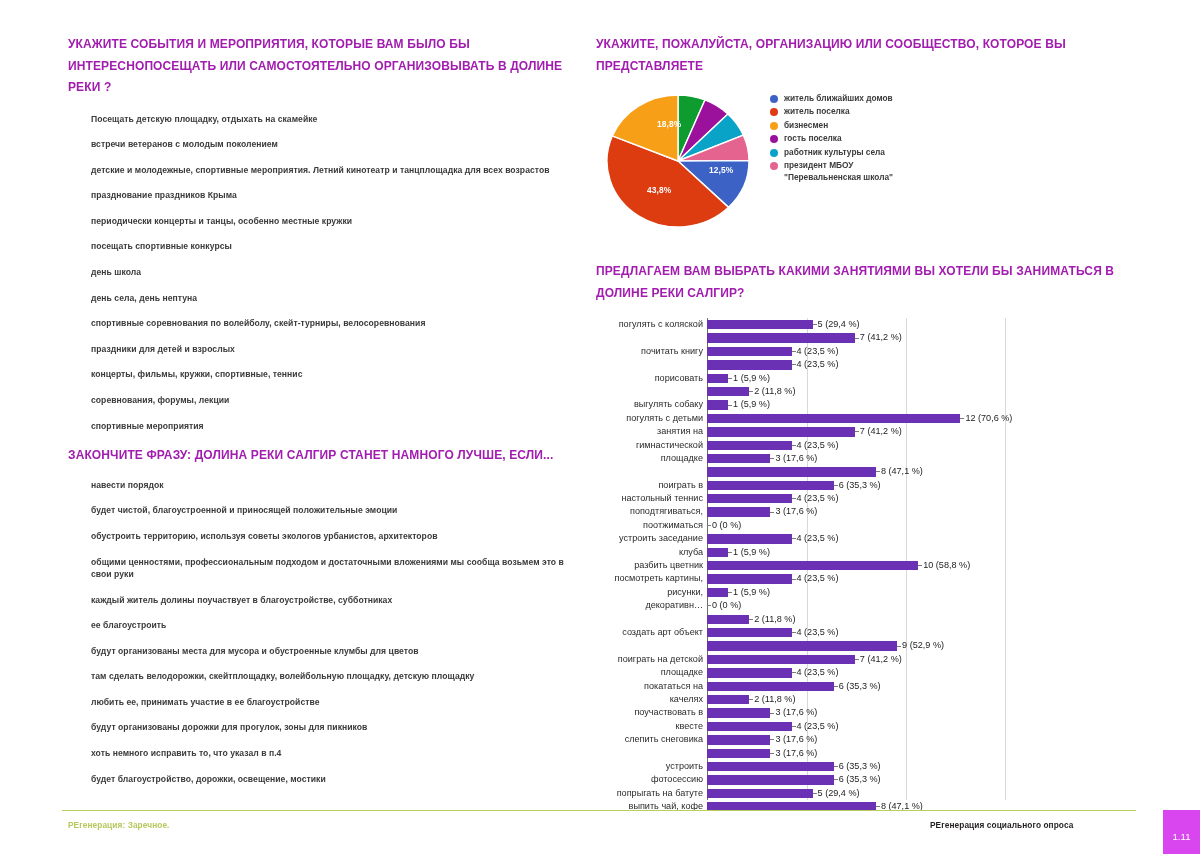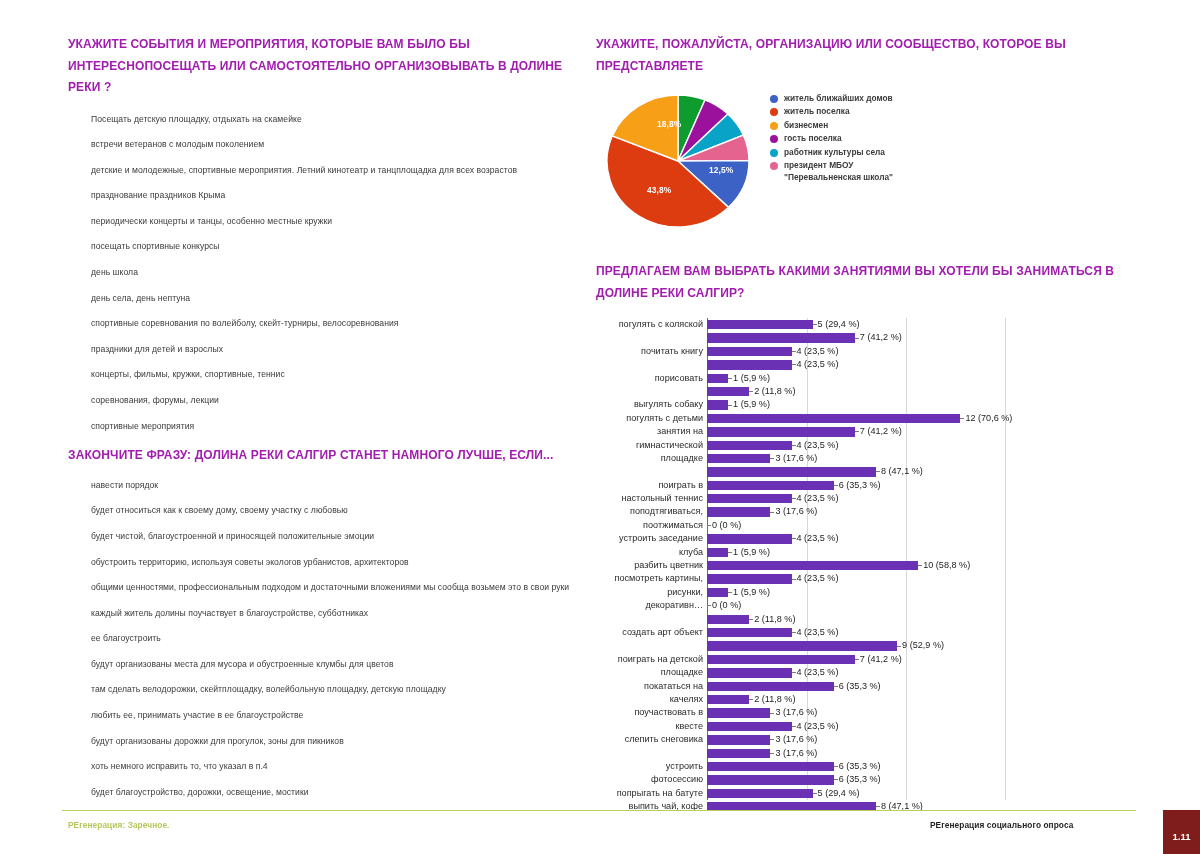--- a/index.html
+++ b/index.html
@@ -26,21 +26,21 @@
     margin:0 0 14px 0;
     color:#a21caf;
     text-transform:uppercase;
   }
   h2.section-title.tight { margin-bottom:12px; }
 
   .answer-list { margin:0; padding:0; list-style:none; }
   .answer-list li {
     font-size:8.6px;
     line-height:12.4px;
-    font-weight:400;
+    font-weight:700;
     color:#3b3b3b;
     margin-bottom:13.2px;
     letter-spacing:0.005em;
     padding-left:23px;
   }
 
   .block2 { margin-top:4px; }
 
   
   .pie-wrap { position:relative; height:140px; margin-top:2px; }
@@ -138,23 +138,23 @@
     letter-spacing:0.01em;
   }
   .footer-right {
     position:absolute; left:930px; top:820px;
     font-size:8.3px; font-weight:700; color:#231f20;
     letter-spacing:0.01em;
   }
   .page-badge {
     position:absolute; left:1163px; top:810px;
     width:37px; height:44px;
-    background:#7f1d1d;
+    background:#d946ef;
     color:#ffffff;
-    font-size:9.6px; font-weight:700;
+    font-size:9.6px; font-weight:400;
     display:flex; align-items:center; justify-content:center;
     padding-top:8px;
   }
 </style>
 </head>
 <body>
 
 <div class="page">
 
   <div class="col-left">
@@ -174,21 +174,20 @@
         <li>праздники для детей и взрослых</li>
         <li>концерты, фильмы, кружки, спортивные, теннис</li>
         <li>соревнования, форумы, лекции</li>
         <li>спортивные мероприятия</li>
       </ul>
 
     <div class="block2">
       <h2 class="section-title tight">ЗАКОНЧИТЕ ФРАЗУ: ДОЛИНА РЕКИ САЛГИР СТАНЕТ НАМНОГО ЛУЧШЕ, ЕСЛИ...</h2>
       <ul class="answer-list" id="q2-list">
           <li>навести порядок</li>
-          <li>будет относиться как к своему дому, своему участку с любовью</li>
           <li>будет чистой, благоустроенной и приносящей положительные эмоции</li>
           <li>обустроить территорию, используя советы экологов урбанистов, архитекторов</li>
           <li>общими ценностями, профессиональным подходом и достаточными вложениями мы сообща возьмем это в свои руки</li>
           <li>каждый житель долины поучаствует в благоустройстве, субботниках</li>
           <li>ее благоустроить</li>
           <li>будут организованы места для мусора и обустроенные клумбы для цветов</li>
           <li>там сделать велодорожки, скейтплощадку, волейбольную площадку, детскую площадку</li>
           <li>любить ее, принимать участие в ее благоустройстве</li>
           <li>будут организованы дорожки для прогулок, зоны для пикников</li>
           <li>хоть немного исправить то, что указал в п.4</li>

